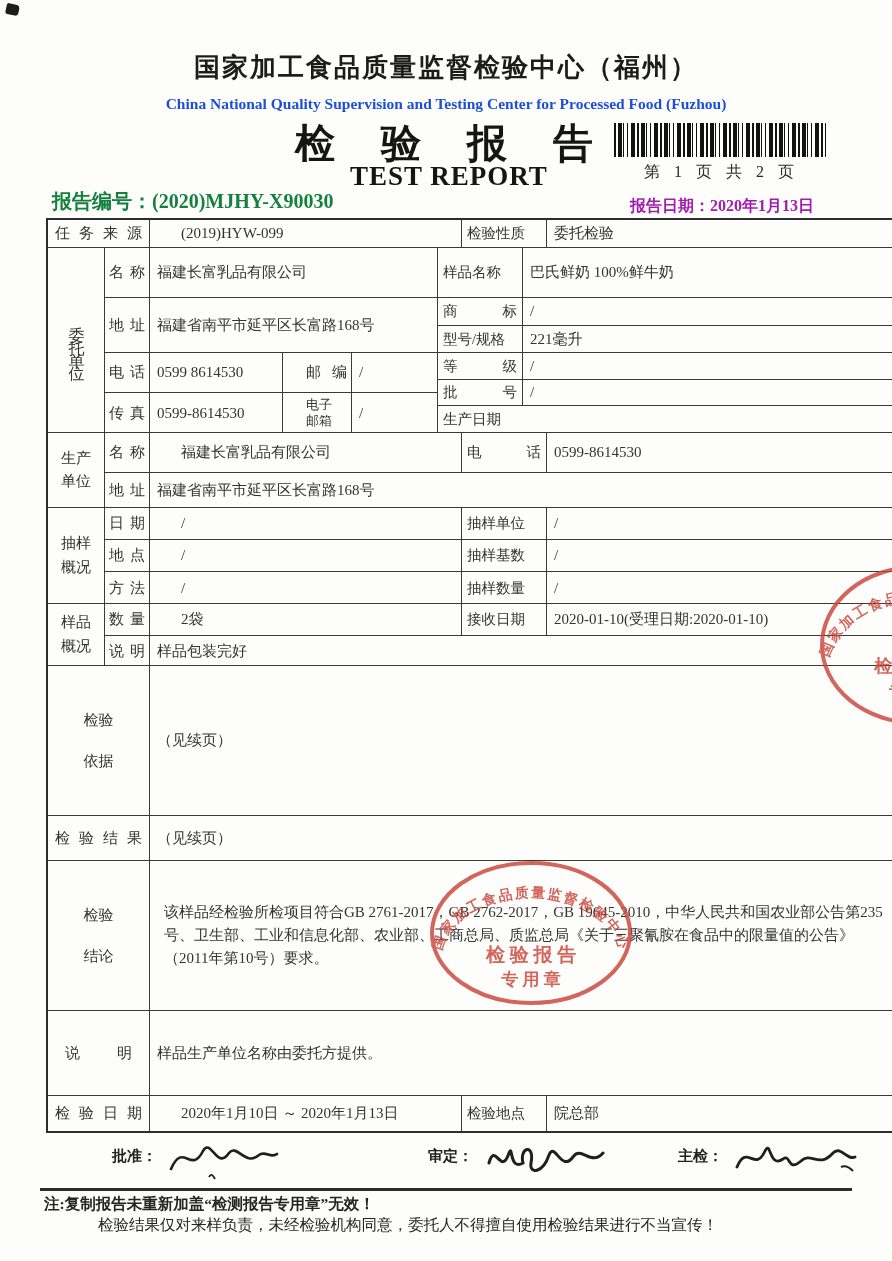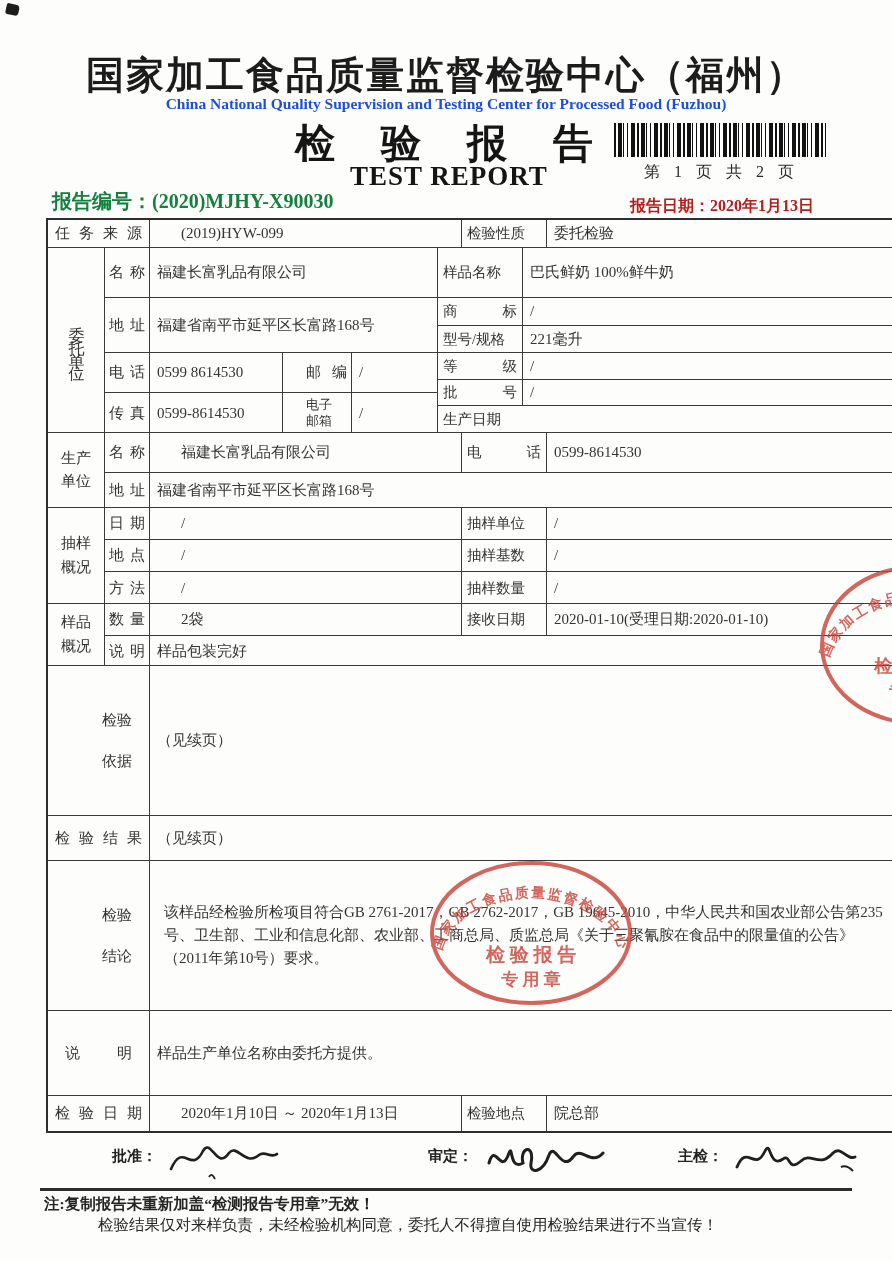--- a/index.html
+++ b/index.html
@@ -4,39 +4,39 @@
 <style>
   html,body{margin:0;padding:0;background:#e8e8e6;}
   .page{
     position:relative; width:892px; height:1261px; margin:0 auto;
     background:#fdfdfb; overflow:hidden;
     font-family:"Liberation Serif","DejaVu Serif",serif;
     color:#2b2b2b;
   }
   
   .org-cn{position:absolute;left:0;top:50px;width:100%;text-align:center;
-    font-size:38px;font-weight:700;letter-spacing:2px;color:#1c1c1c;}
+    font-size:26px;font-weight:700;letter-spacing:2px;color:#1c1c1c;}
   .org-en{position:absolute;left:0;top:95px;width:100%;text-align:center;
     font-size:15.5px;font-weight:700;color:#1d4ed8;}
   .title-cn{position:absolute;left:295px;top:116px;font-size:40px;font-weight:700;
     letter-spacing:18px;color:#151515;}
   .title-en{position:absolute;left:350px;top:161px;font-size:27px;font-weight:700;
     letter-spacing:1px;color:#151515;}
   .barcode{position:absolute;left:614px;top:123px;width:212px;height:34px;
     background:
       repeating-linear-gradient(90deg,
         #121212 0 2px, transparent 2px 4px,
         #121212 4px 8px, transparent 8px 9px,
         #121212 9px 10px, transparent 10px 13px,
         #121212 13px 14px, transparent 14px 17px,
         #121212 17px 21px, transparent 21px 23px);
   }
   .page-info{position:absolute;left:644px;top:162px;font-size:16px;letter-spacing:5px;color:#2a2a2a;}
   .report-no{position:absolute;left:52px;top:188px;font-size:20px;font-weight:700;color:#15803d;}
-  .report-date{position:absolute;left:630px;top:196px;font-size:16px;font-weight:700;color:#b91c1c;}
+  .report-date{position:absolute;left:630px;top:196px;font-size:16px;font-weight:700;color:#a21caf;}
   .artifact{position:absolute;left:6px;top:4px;width:13px;height:11px;background:#1d1d1d;
     border-radius:2px 4px 3px 2px;transform:rotate(12deg);}
   
   .tbl{position:absolute;left:46px;top:218px;width:860px;border:2.5px solid #2e2e2e;
     box-sizing:border-box;background:transparent;}
   .tbl *{box-sizing:border-box;}
   .trow{display:flex;border-bottom:1.6px solid #3a3a3a;}
   .trow:last-child{border-bottom:none;}
   .c{border-right:1.6px solid #3a3a3a;display:flex;align-items:center;
     padding:2px 7px;font-size:15px;overflow:hidden;flex-shrink:0;color:#333;}
@@ -48,21 +48,21 @@
   .cen{justify-content:center;}
   .rlabel{font-size:14.5px;padding:2px 5px;}
   .vchars{writing-mode:vertical-lr;text-orientation:upright;letter-spacing:13px;
     font-size:16px;margin:0 auto;}
   .g2{width:2.5em;word-break:break-all;text-align:center;line-height:1.55;margin:0 auto;font-size:15px;}
   .small2{font-size:13px;line-height:1.25;}
   .small2 span{display:inline-block;width:2em;word-break:break-all;}
   .subcol{display:flex;flex-direction:column;flex-shrink:0;}
   .srow{display:flex;border-bottom:1.6px solid #3a3a3a;flex-shrink:0;}
   .srow:last-child{border-bottom:none;}
-  .blk-label-2l{flex-direction:column;justify-content:center;gap:22px;align-items:flex-end;}
+  .blk-label-2l{flex-direction:column;justify-content:center;gap:22px;align-items:center;}
   .blk-label-2l span{text-align:justify;text-align-last:justify;padding:0 10px;}
   .concl{align-items:center;line-height:1.55;padding:10px 14px;font-size:15px;}
   
   .stamp{position:absolute;opacity:.82;pointer-events:none;}
   
   .sigrow{position:absolute;left:0;top:1133px;width:892px;height:52px;}
   .sigitem{position:absolute;display:flex;align-items:flex-start;gap:6px;}
   .siglabel{font-size:15px;font-weight:700;padding-top:14px;color:#222;}
   .noterule{position:absolute;left:40px;top:1188px;width:812px;border-top:3px solid #2d2d2d;}
   .note1{position:absolute;left:44px;top:1194px;font-size:15.5px;font-weight:700;color:#242424;}

